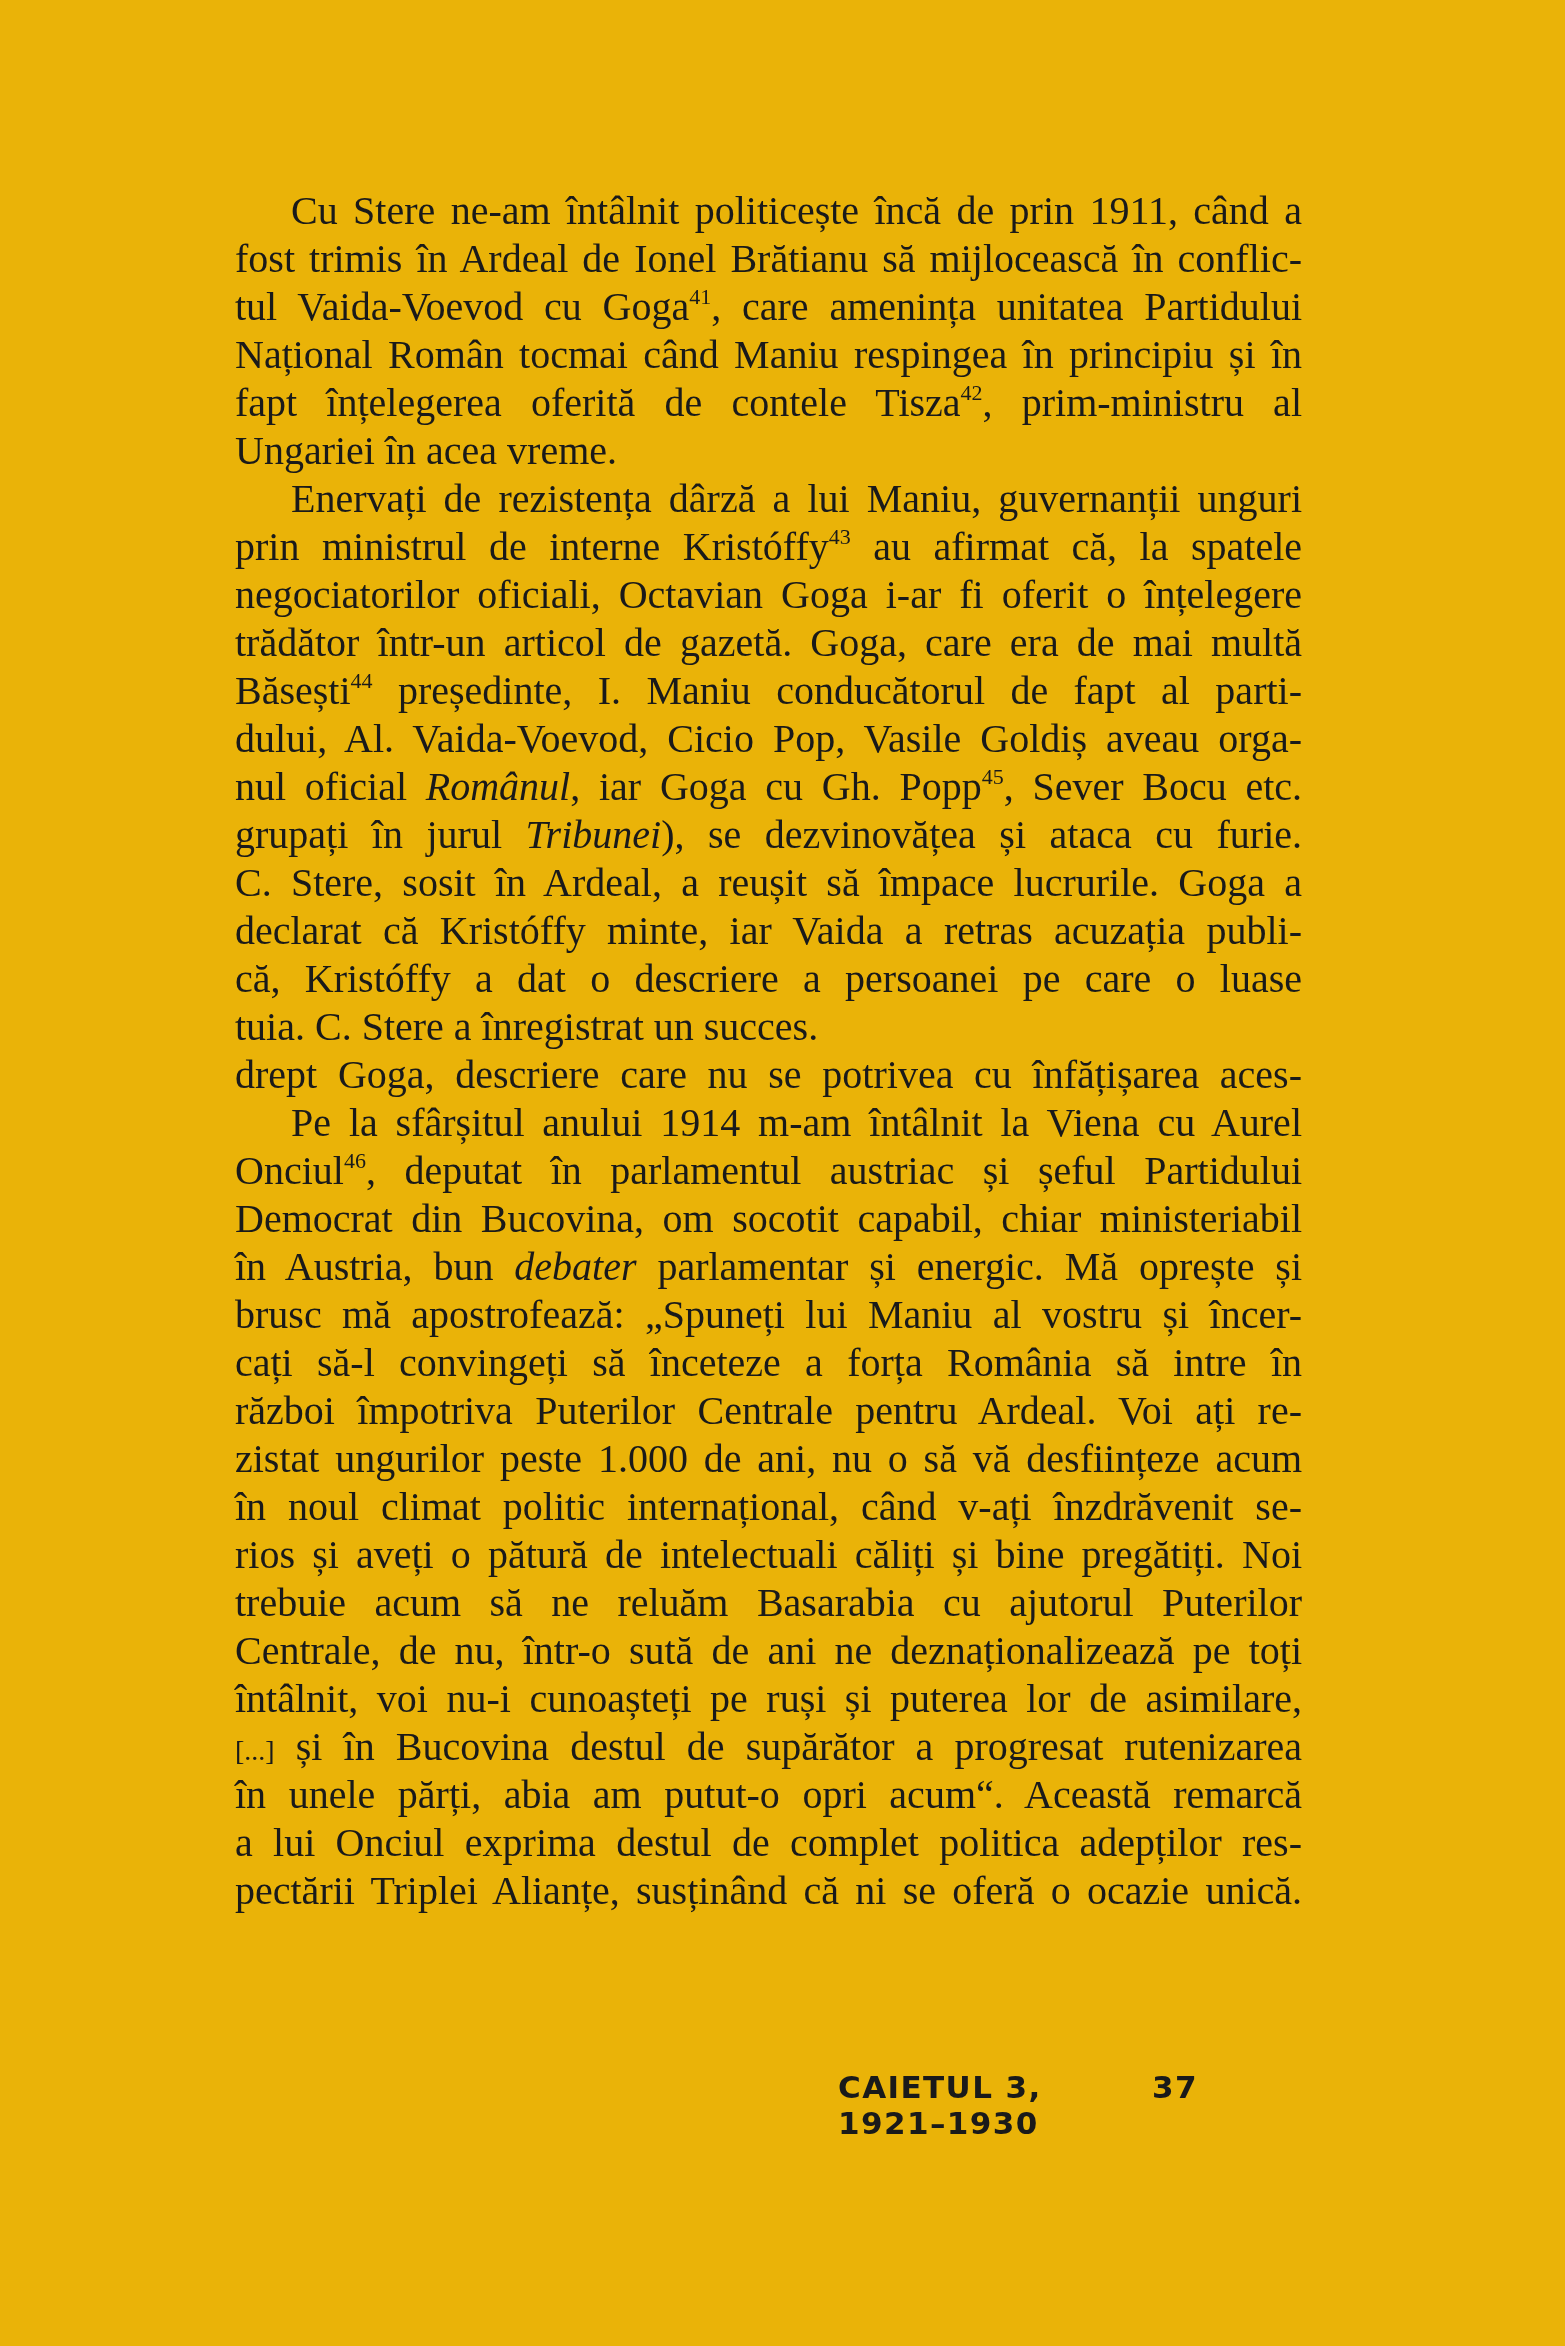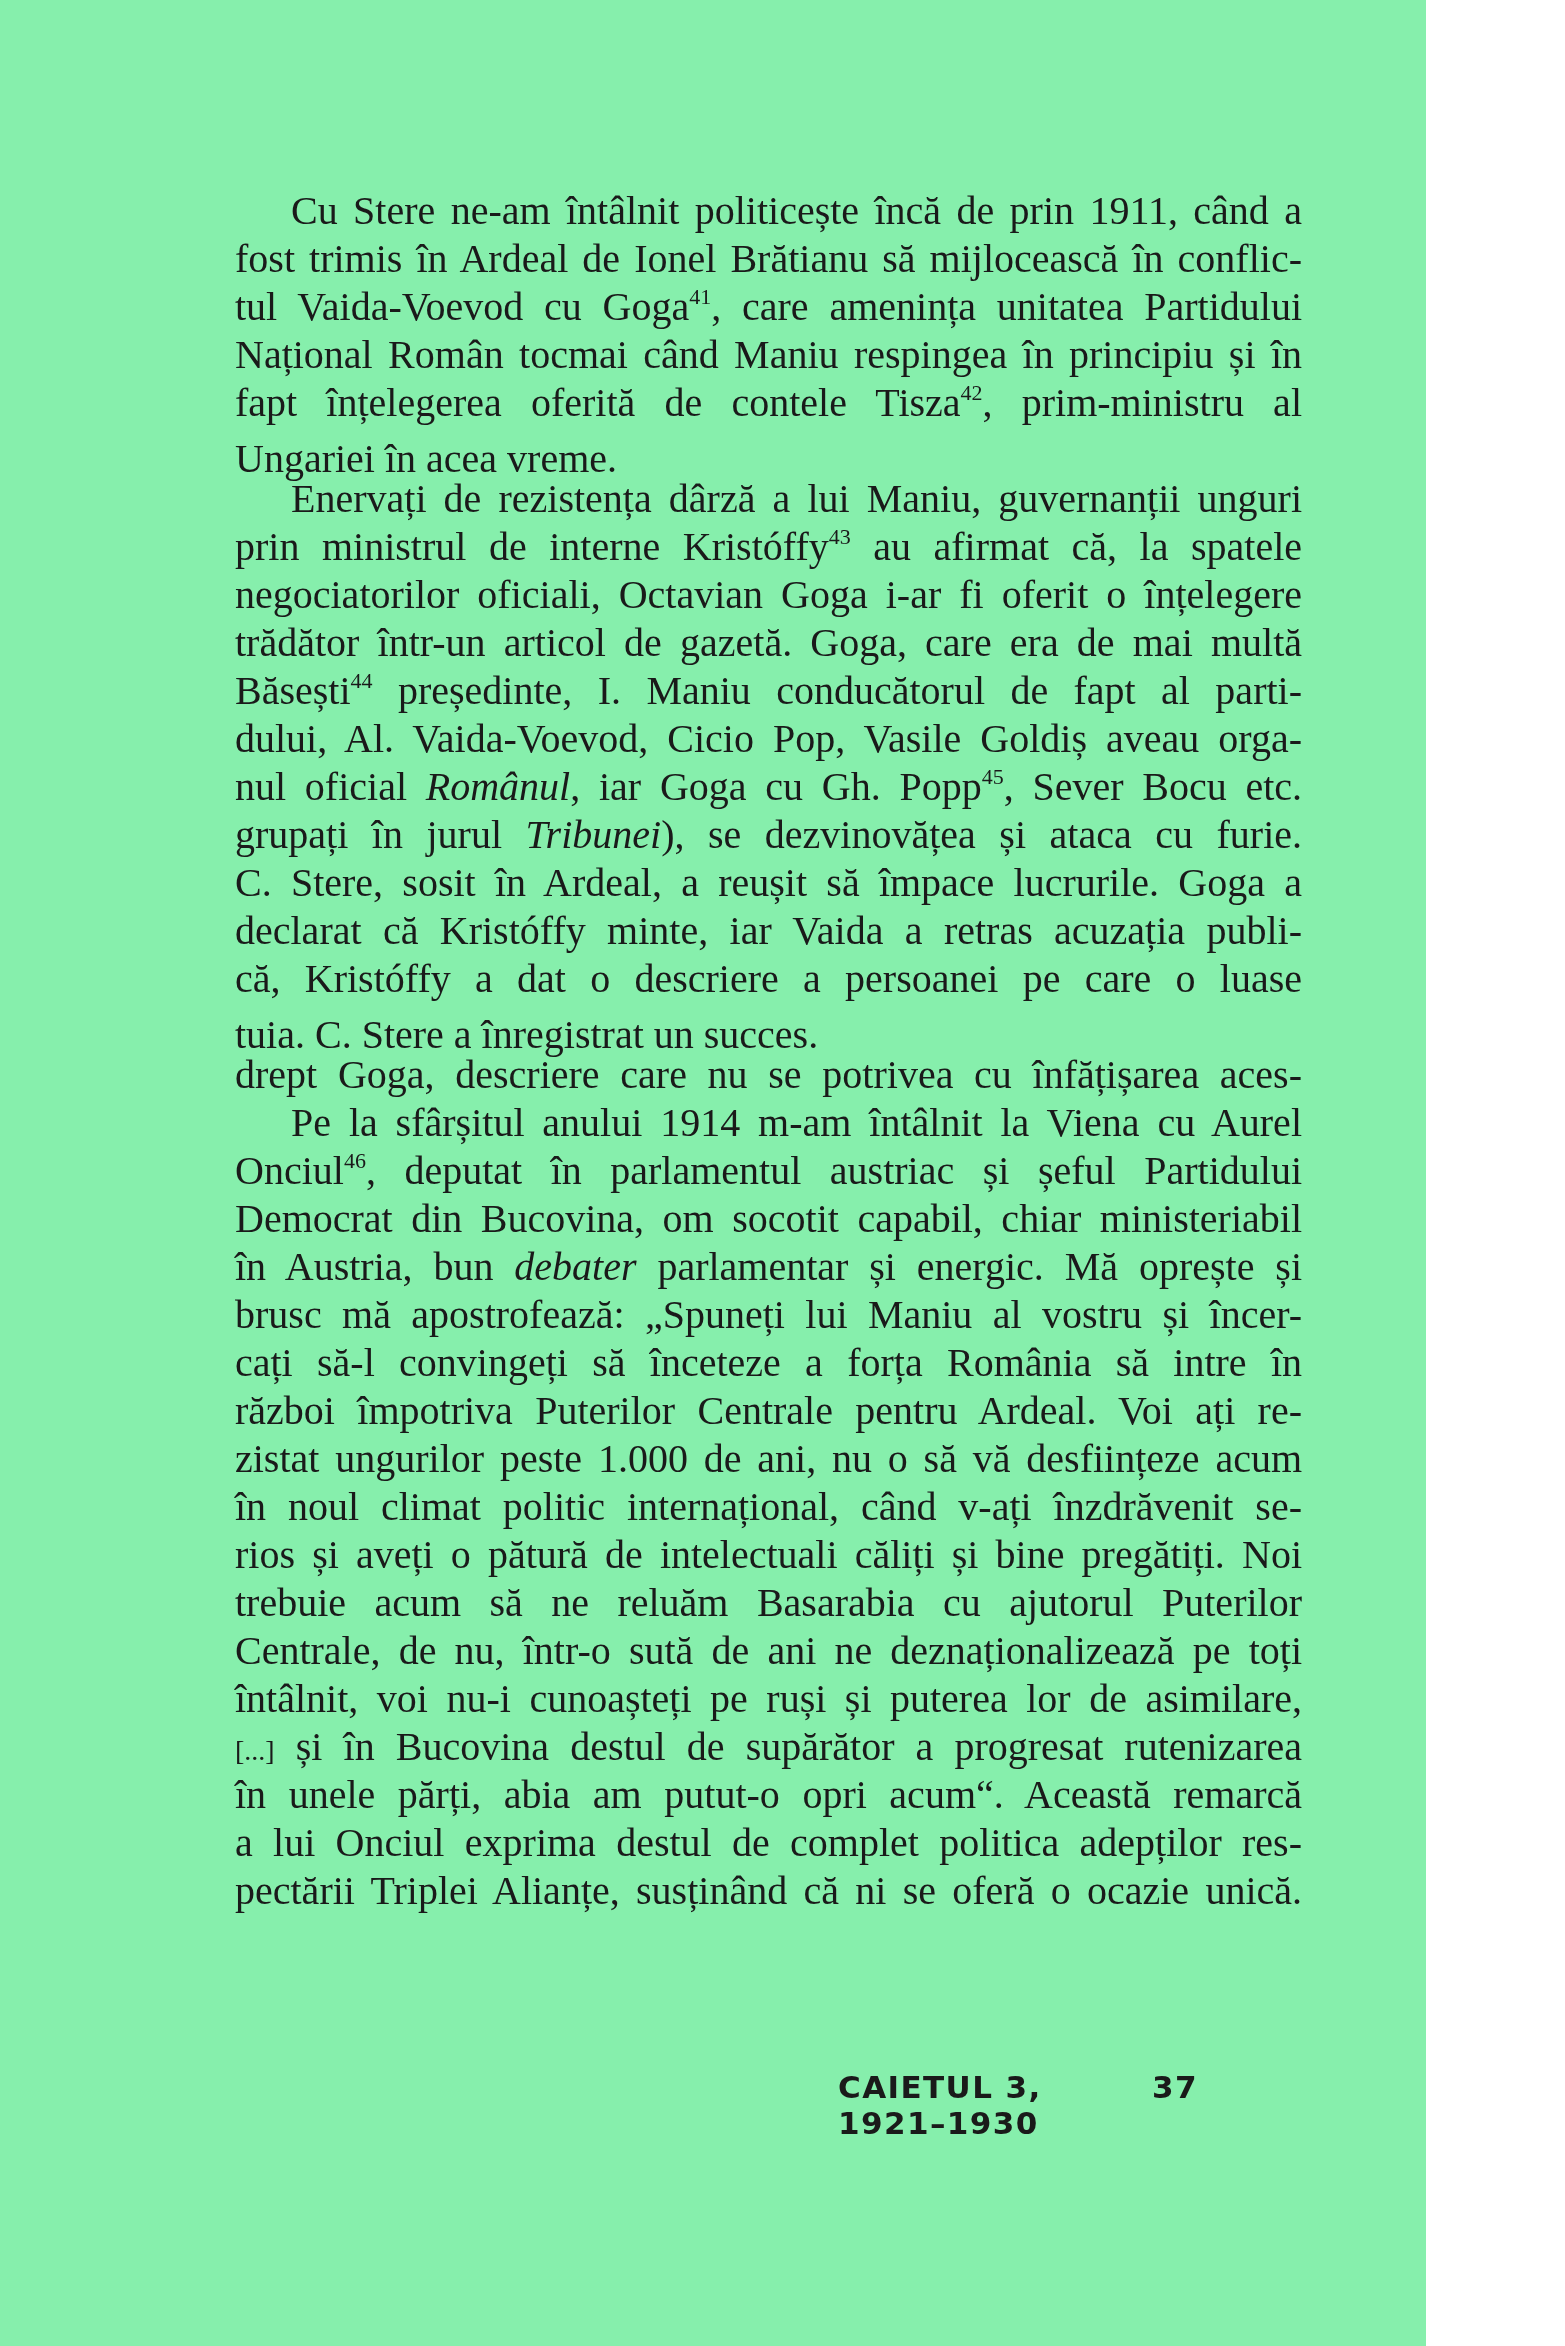--- a/index.html
+++ b/index.html
@@ -1,33 +1,33 @@
 <!DOCTYPE html>
 <html style="font-size:15px"><head>
 <meta charset="utf-8">
 <style>
   html, body { margin: 0; padding: 0; background: #ffffff; }
   body { width: 1565px; height: 2347px; position: relative; overflow: hidden; }
   .page {
-    position: absolute; left: 0; top: 0; width: 1426px; height: 2347px; background: #86efac;
+    position: absolute; left: 0; top: 0; width: 1565px; height: 2347px; background: #eab308;
   }
   .text-block {
     position: absolute; left: 235px; top: 187px; width: 1067px;
     font-family: "Liberation Serif", "DejaVu Serif", serif;
     font-size: 40px; color: #1a1a1a;
   }
   .line {
     display: block; height: 48px; line-height: 48px;
     text-align: justify; text-align-last: justify;
     white-space: nowrap;
   }
   .line.last { text-align-last: left; }
   .line.indent { padding-left: 56px; }
   .line-inner { display: inline-block; width: 100%; text-align: justify; text-align-last: justify; white-space: normal; }
-  .line.last .line-inner { text-align-last: left; margin-top: 8px; }
+  .line.last .line-inner { text-align-last: left; }
   sup { font-size: 0.55em; line-height: 0; vertical-align: 0.75em; }
   .ellipsis { font-size: 0.7em; }
   i { }
   .footer {
     position: absolute; top: 2069px; left: 838px; width: 360px;
     font-family: "DejaVu Sans", "Liberation Sans", sans-serif;
     font-size: 31px; font-weight: bold; color: #1a1a1a; letter-spacing: 1.4px;
     display: flex; justify-content: space-between;
   }
 </style>

